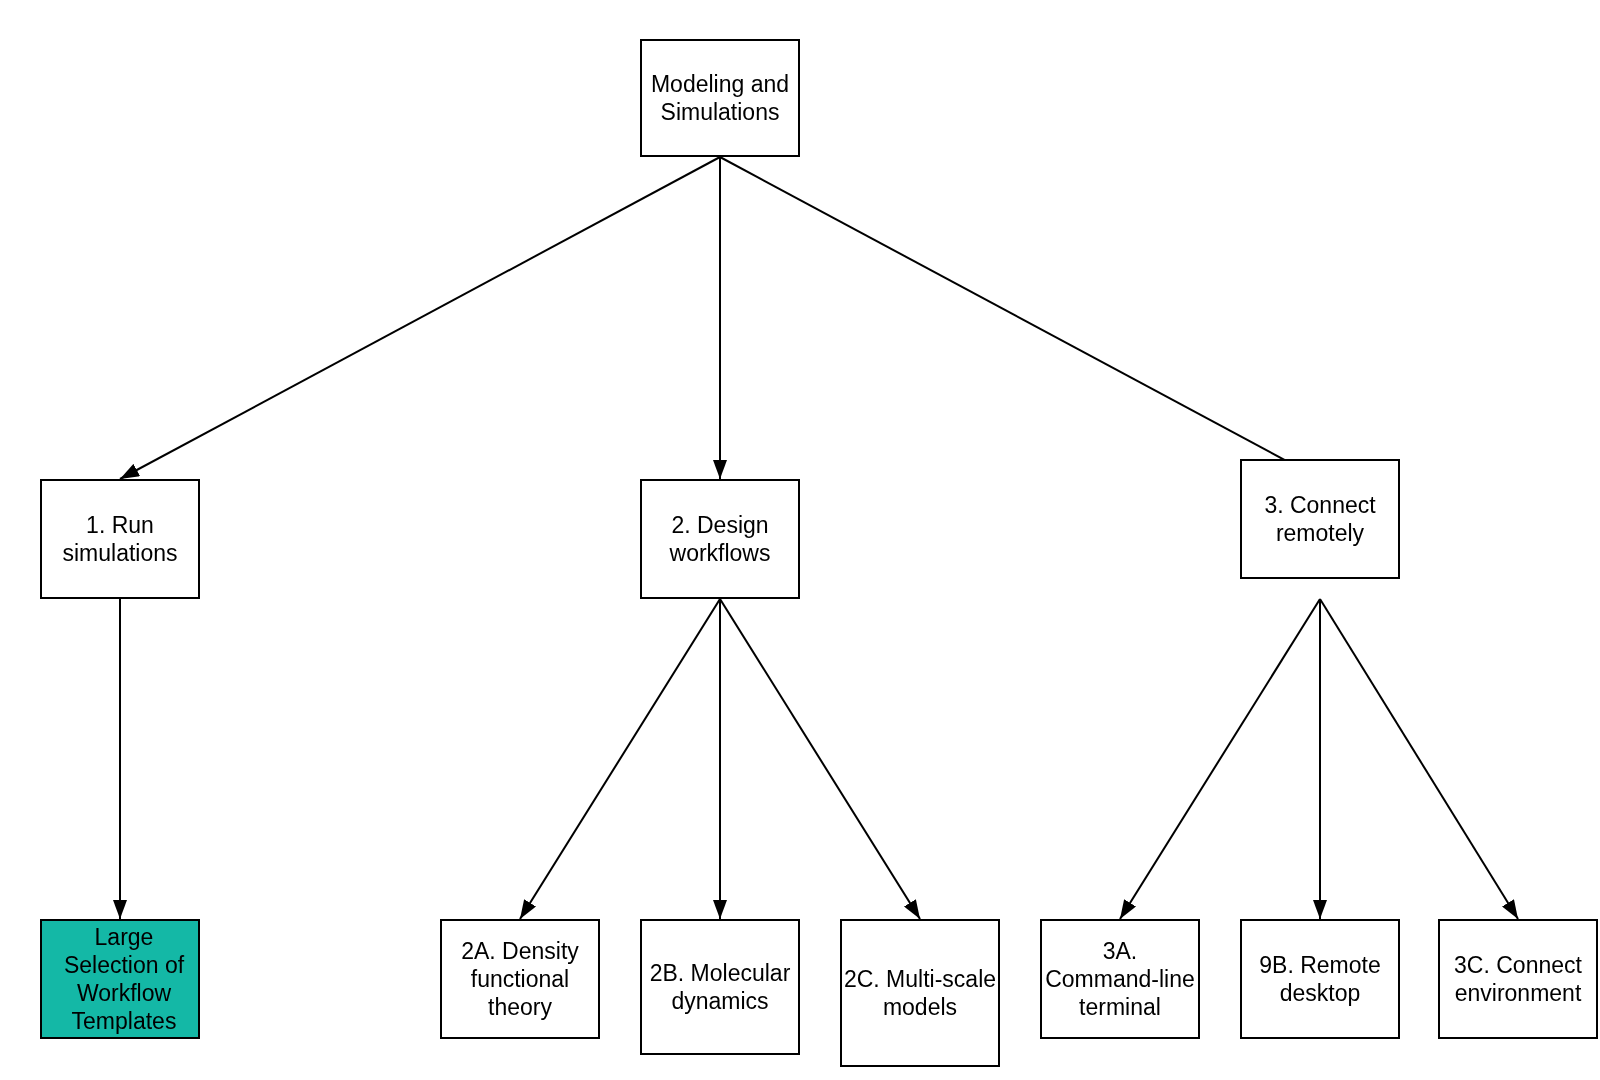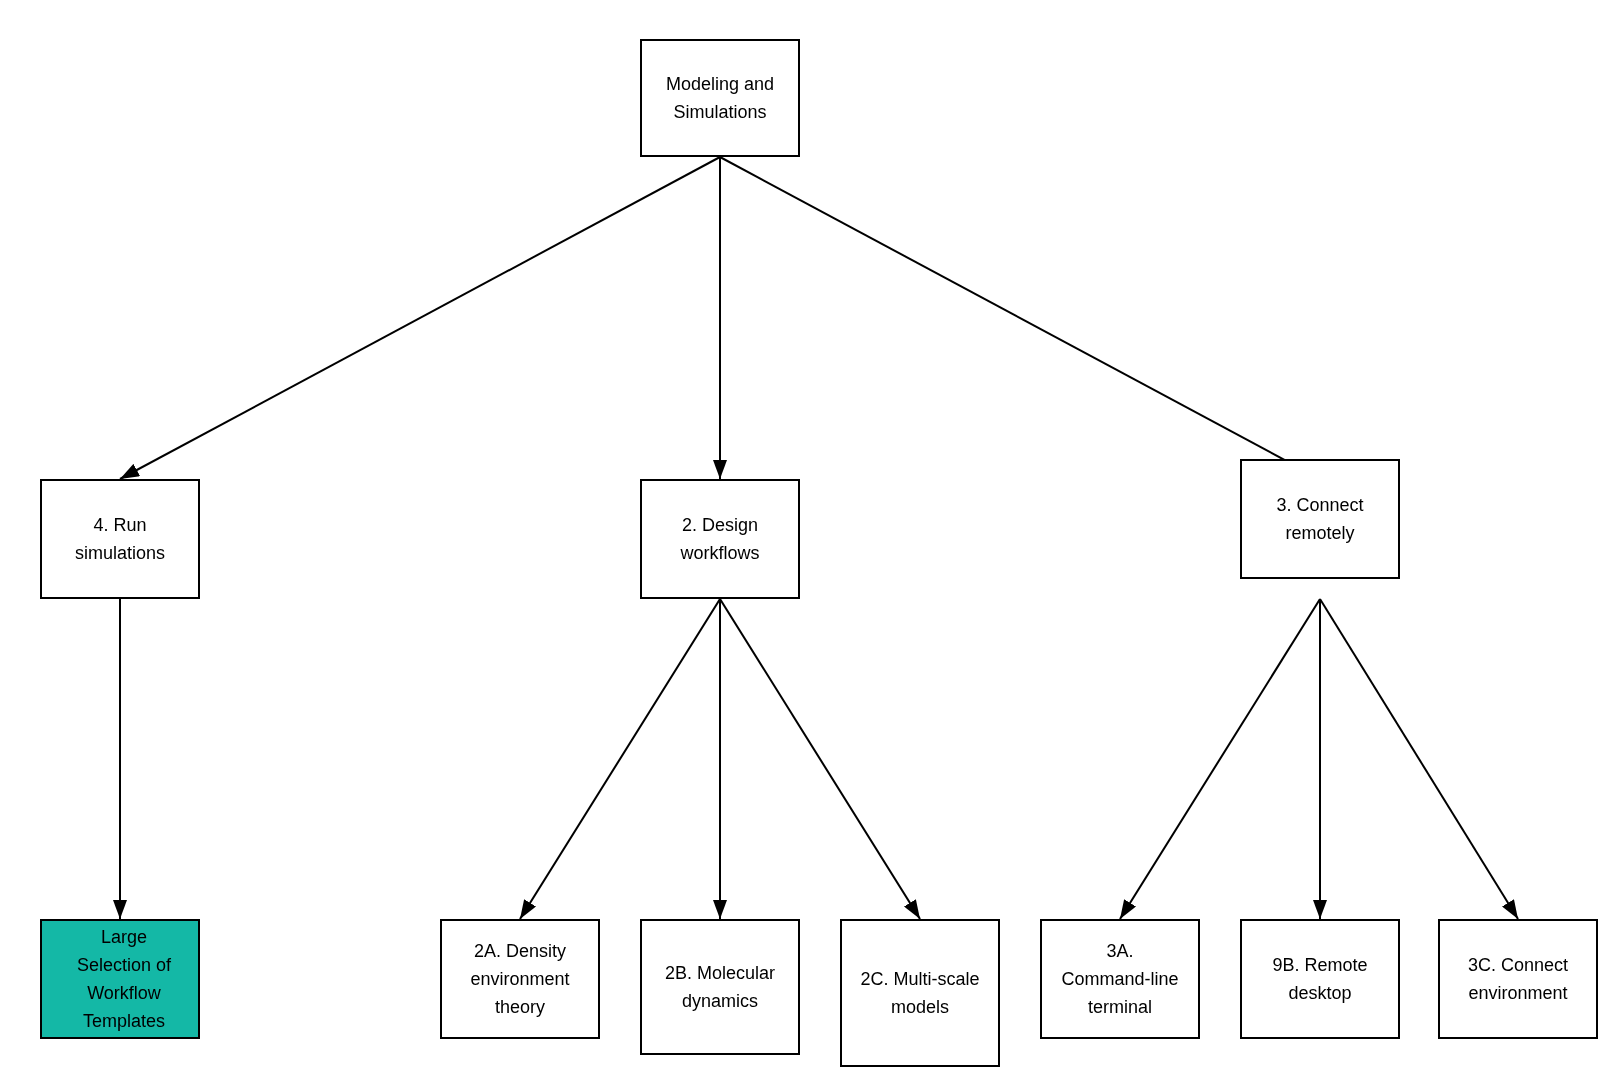--- a/index.html
+++ b/index.html
@@ -26,21 +26,21 @@
   .node {
     position: absolute;
     box-sizing: border-box;
     display: flex;
     align-items: center;
     justify-content: center;
     text-align: center;
   }
   .node-label {
     white-space: pre;
-    font-size: 18px;
+    font-size: 23px;
     line-height: 28px;
     font-weight: 400;
   }
 </style>
 </head>
 <body>
 
 <div class="canvas" style="background: rgb(255, 255, 255);">
     <svg class="edge-layer" viewBox="0 0 1600 1080">
       <defs>
@@ -57,40 +57,40 @@
       <line x1="720" y1="599" x2="920" y2="919" stroke="#000000" stroke-width="2" marker-end="url(#arrowhead)"></line>
       <line x1="1320" y1="599" x2="1120" y2="919" stroke="#000000" stroke-width="2" marker-end="url(#arrowhead)"></line>
       <line x1="1320" y1="599" x2="1320" y2="919" stroke="#000000" stroke-width="2" marker-end="url(#arrowhead)"></line>
       <line x1="1320" y1="599" x2="1518" y2="919" stroke="#000000" stroke-width="2" marker-end="url(#arrowhead)"></line>
     </svg>
     <div class="node" style="left: 640px; top: 39px; width: 160px; height: 118px; background: rgb(255, 255, 255); border: 2px solid rgb(0, 0, 0);">
       <div class="node-label" style="color: rgb(0, 0, 0);">Modeling and
 Simulations</div>
     </div>
     <div class="node" style="left: 40px; top: 479px; width: 160px; height: 120px; background: rgb(255, 255, 255); border: 2px solid rgb(0, 0, 0);">
-      <div class="node-label" style="color: rgb(0, 0, 0);">4. Run
+      <div class="node-label" style="color: rgb(0, 0, 0);">1. Run
 simulations</div>
     </div>
     <div class="node" style="left: 640px; top: 479px; width: 160px; height: 120px; background: rgb(255, 255, 255); border: 2px solid rgb(0, 0, 0);">
       <div class="node-label" style="color: rgb(0, 0, 0);">2. Design
 workflows</div>
     </div>
     <div class="node" style="left: 1240px; top: 459px; width: 160px; height: 120px; background: rgb(255, 255, 255); border: 2px solid rgb(0, 0, 0);">
       <div class="node-label" style="color: rgb(0, 0, 0);">3. Connect
 remotely</div>
     </div>
     <div class="node" style="left: 40px; top: 919px; width: 160px; height: 120px; background: #14b8a6; border: 2px solid rgb(0, 0, 0); padding-left: 8px;">
       <div class="node-label" style="color: rgb(0, 0, 0);">Large
 Selection of
 Workflow
 Templates</div>
     </div>
     <div class="node" style="left: 440px; top: 919px; width: 160px; height: 120px; background: rgb(255, 255, 255); border: 2px solid rgb(0, 0, 0);">
       <div class="node-label" style="color: rgb(0, 0, 0);">2A. Density
-environment
+functional
 theory</div>
     </div>
     <div class="node" style="left: 640px; top: 919px; width: 160px; height: 136px; background: rgb(255, 255, 255); border: 2px solid rgb(0, 0, 0);">
       <div class="node-label" style="color: rgb(0, 0, 0);">2B. Molecular
 dynamics</div>
     </div>
     <div class="node" style="left: 840px; top: 919px; width: 160px; height: 148px; background: rgb(255, 255, 255); border: 2px solid rgb(0, 0, 0);">
       <div class="node-label" style="color: rgb(0, 0, 0);">2C. Multi-scale
 models</div>
     </div>

